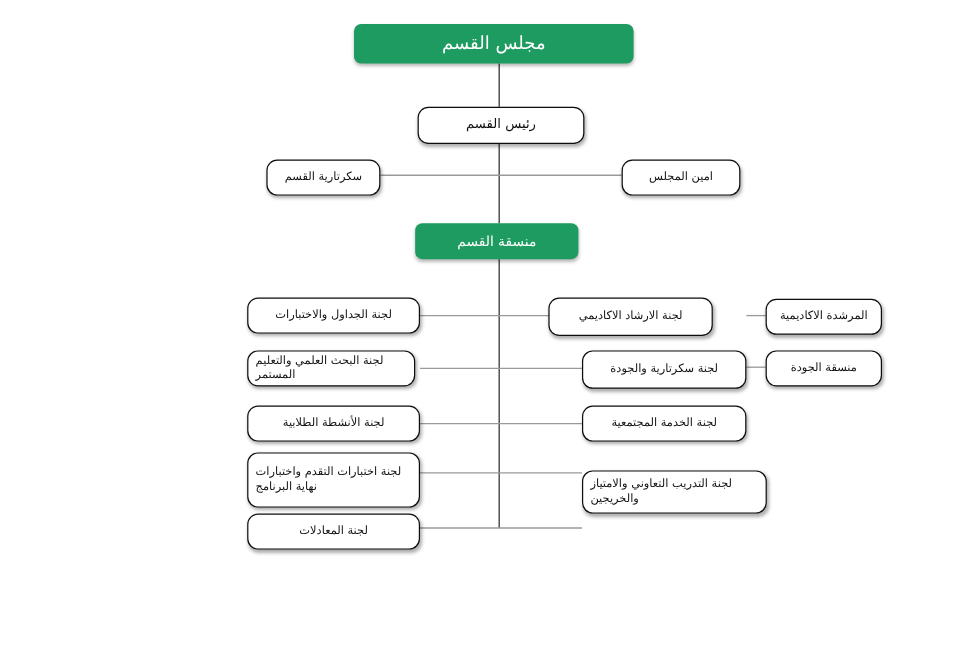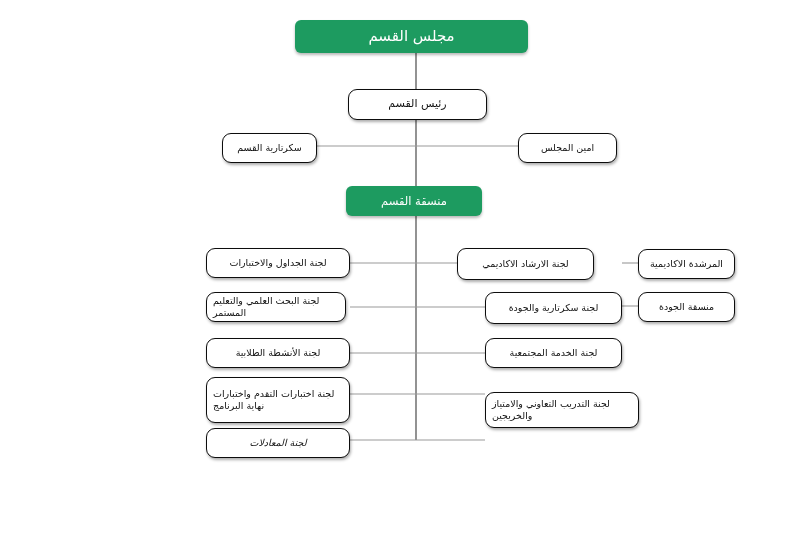--- a/index.html
+++ b/index.html
@@ -52,21 +52,21 @@
   .council-box      { left:295px; top:20px;  width:233px; height:33px; font-size:15px; }
   .head-box         { left:348px; top:89px;  width:139px; height:31px; font-size:11px; }
   .secretary-box    { left:222px; top:133px; width:95px;  height:26px; font-size:9.5px; }
   .council-sec-box  { left:518px; top:133px; width:99px;  height:26px; font-size:9.5px; }
   .coordinator-box  { left:346px; top:186px; width:136px; height:30px; font-size:11.5px; }
   .committee        { font-size:9.5px; }
   .lc-0 { left:206px; top:248px; width:144px; height:30px; }
   .lc-1 { left:206px; top:292px; width:140px; height:30px; }
   .lc-2 { left:206px; top:338px; width:144px; height:30px; }
   .lc-3 { left:206px; top:377px; width:144px; height:46px; }
-  .lc-4 { left:206px; top:428px; width:144px; height:27px;font-style:italic; }
+  .lc-4 { left:206px; top:428px; width:144px; height:27px; }
   .rc-0 { left:457px; top:248px; width:137px; height:32px; }
   .rc-1 { left:485px; top:292px; width:137px; height:32px; }
   .rc-2 { left:485px; top:338px; width:137px; height:30px; }
   .rc-3 { left:485px; top:376px; width:154px; height:36px;margin-top:16px; }
   .rc-4 { left:485px; top:426px; width:137px; height:28px; }
   .sr-0 { left:638px; top:249px; width:97px;  height:28px; }
   .sr-1 { left:638px; top:292px; width:97px;  height:28px; }
 </style>
 </head>
 <body>

